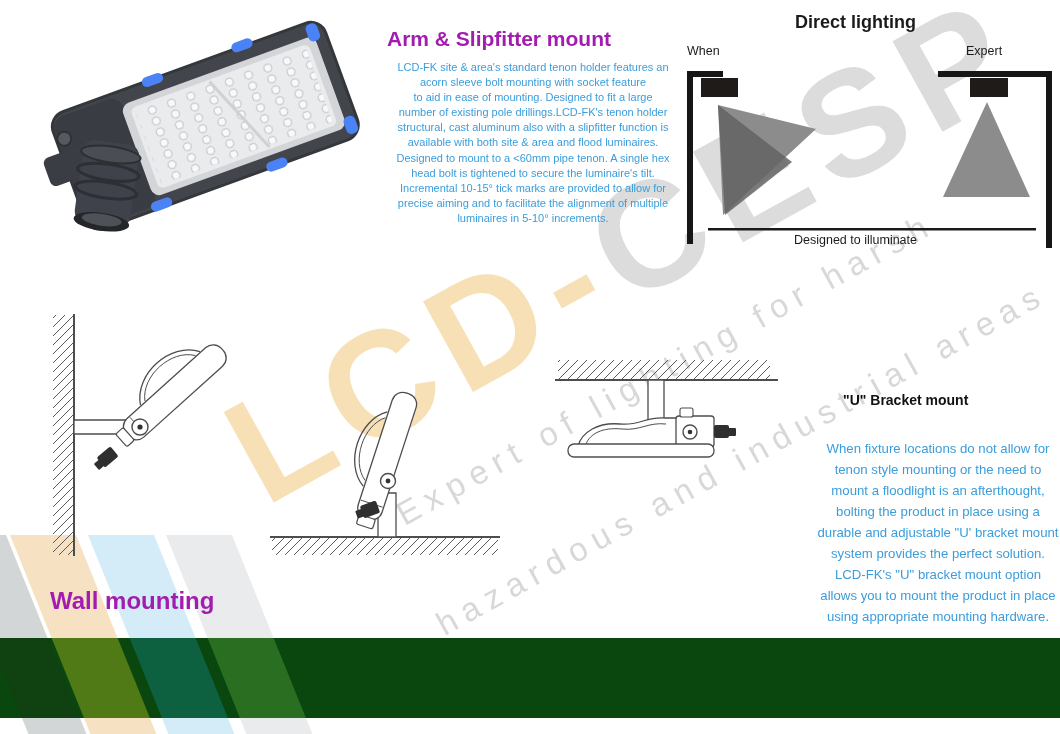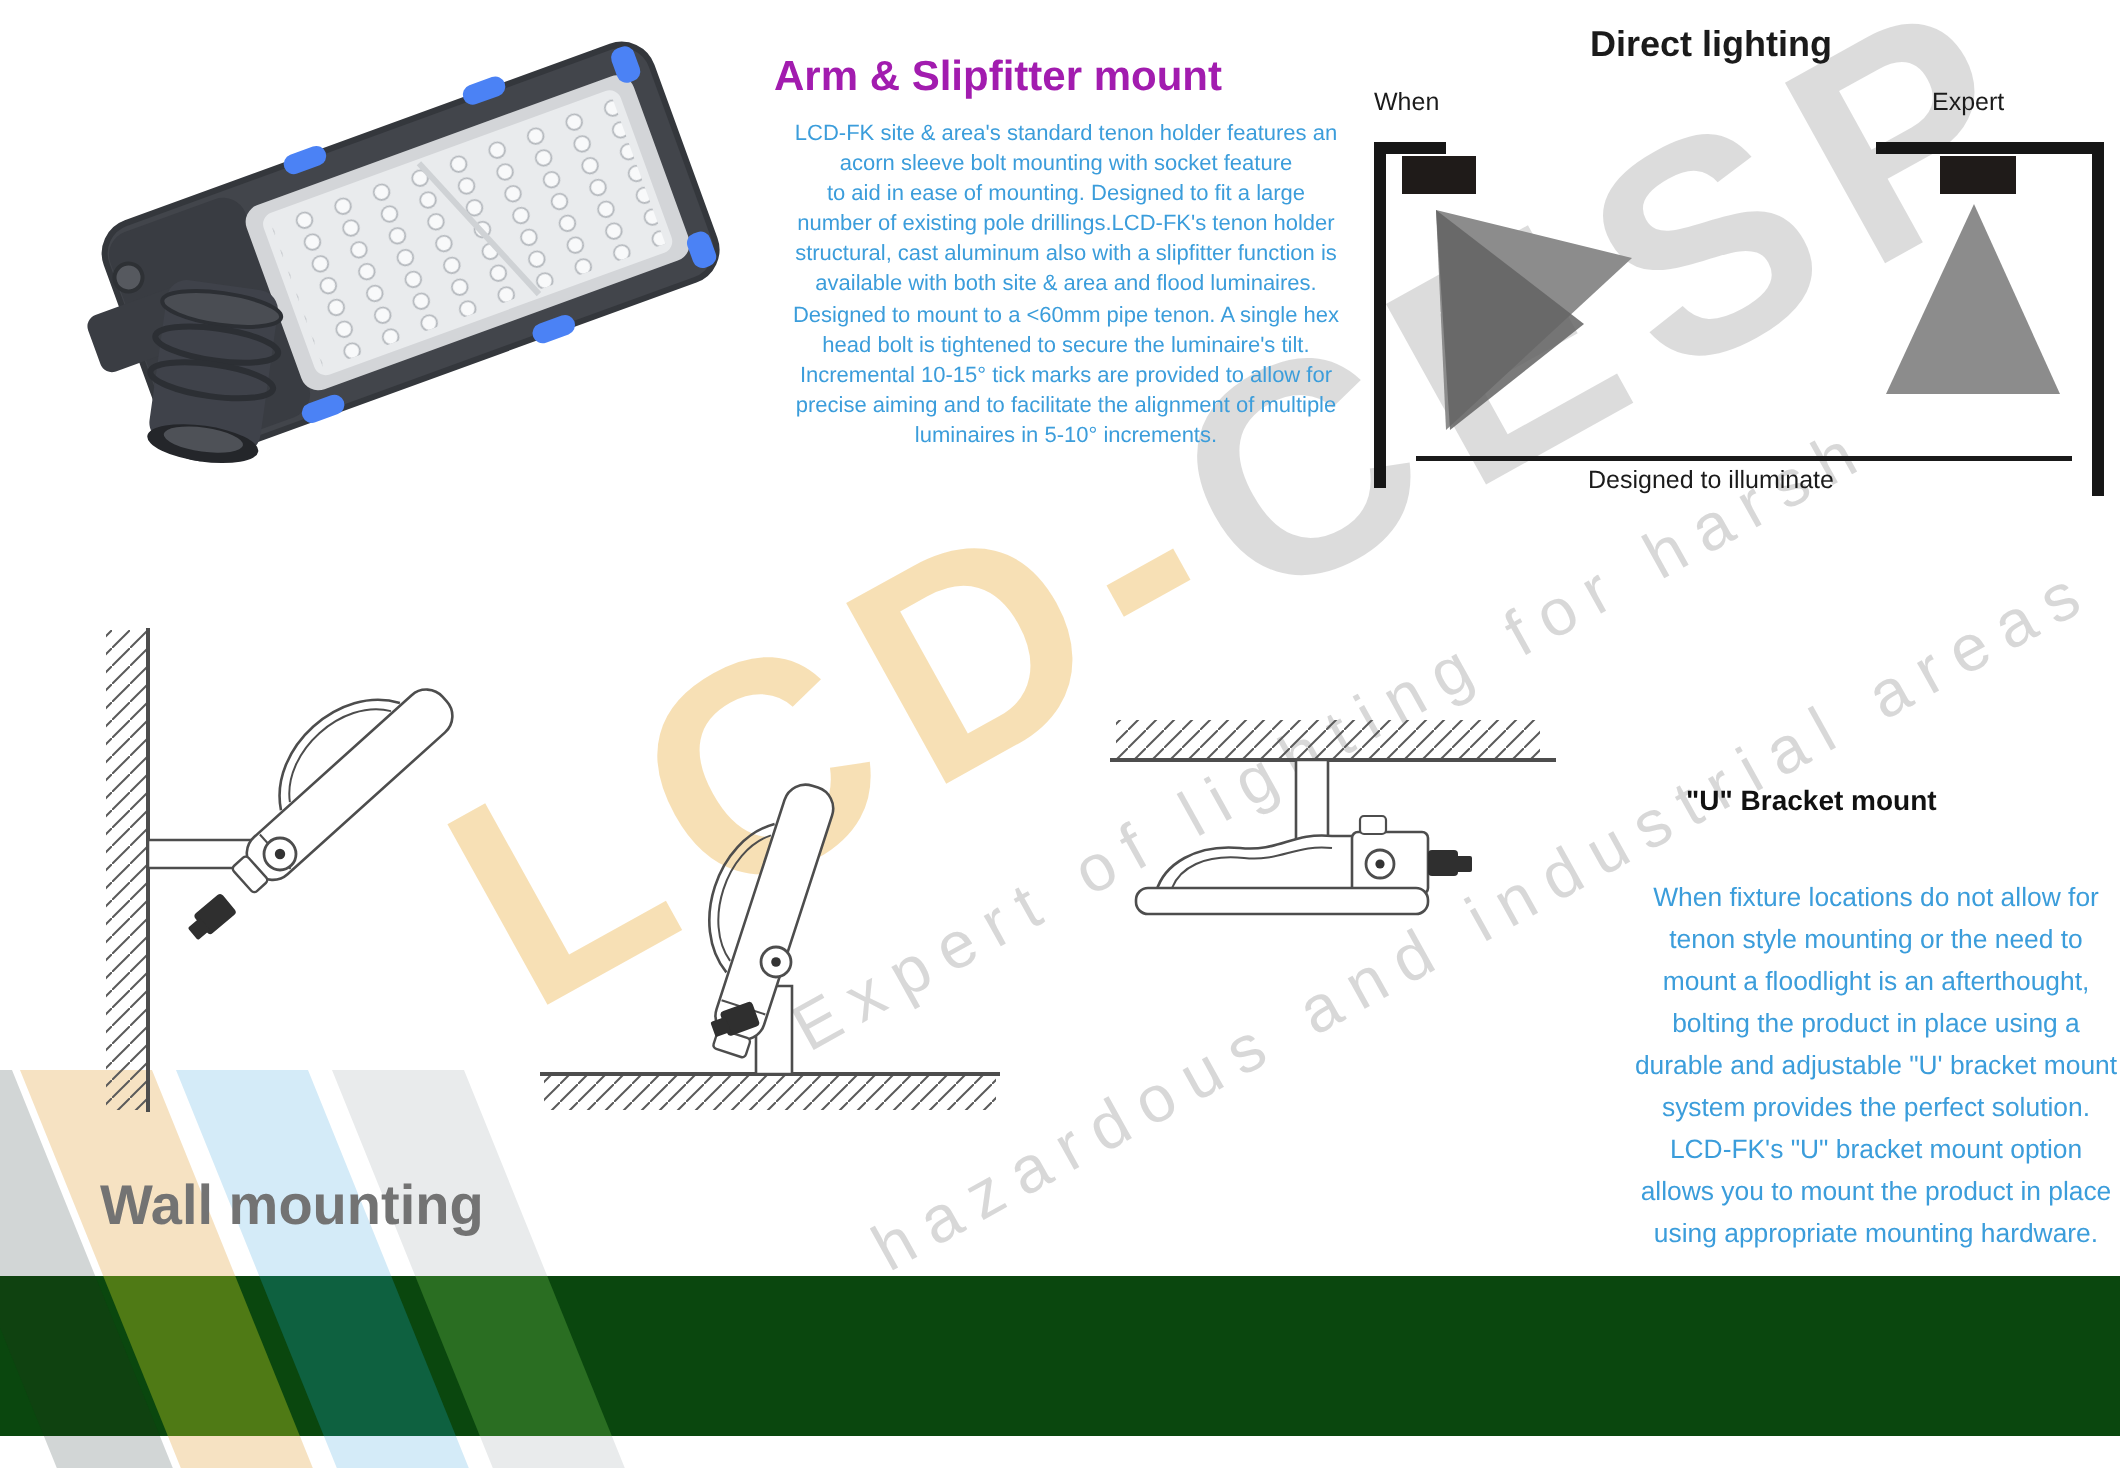--- a/index.html
+++ b/index.html
@@ -29,21 +29,21 @@
   .txt{position:absolute;z-index:4;}
   .arm-title{left:387px;top:27px;font-size:21px;font-weight:bold;color:#a21caf;}
   .blue-text{color:#3b9ddb;white-space:pre-line;text-align:center;}
   .arm-body{left:383px;top:60px;width:300px;font-size:11px;line-height:15.1px;}
   .dl-title{left:795px;top:12px;font-size:18px;font-weight:bold;color:#1b1b1b;}
   .dl-post{left:687px;top:44px;font-size:12.5px;color:#1b1b1b;}
   .dl-ceiling{left:966px;top:44px;font-size:12.5px;color:#1b1b1b;}
   .dl-surface{left:794px;top:233px;font-size:12.5px;color:#1b1b1b;}
   .ub-title{left:843px;top:392px;font-size:14px;font-weight:bold;color:#111;}
   .ub-body{left:788px;top:438px;width:300px;font-size:13.2px;line-height:21px;}
-  .mount-label{font-size:28px;font-weight:bold;color:#737373;}
+  .mount-label{font-size:24px;font-weight:bold;color:#a21caf;}
   .lbl-wall{left:50px;top:587px;}
   .lbl-surface{left:317px;top:585px;}
   .lbl-ceiling{left:567px;top:587px;}
 
   
   .stripes-light{position:absolute;left:0;top:535px;width:420px;height:199px;z-index:1;pointer-events:none;}
   .stripe{position:absolute;top:0;height:100%;transform:skewX(22deg);transform-origin:top left;}
   .s-gray2{left:-52px;width:58px;background:#d2d6d6;}
   .s-peach{left:10px;width:66px;background:#f6e2c2;}
   .s-blue{left:88px;width:66px;background:#d4ebf8;}

